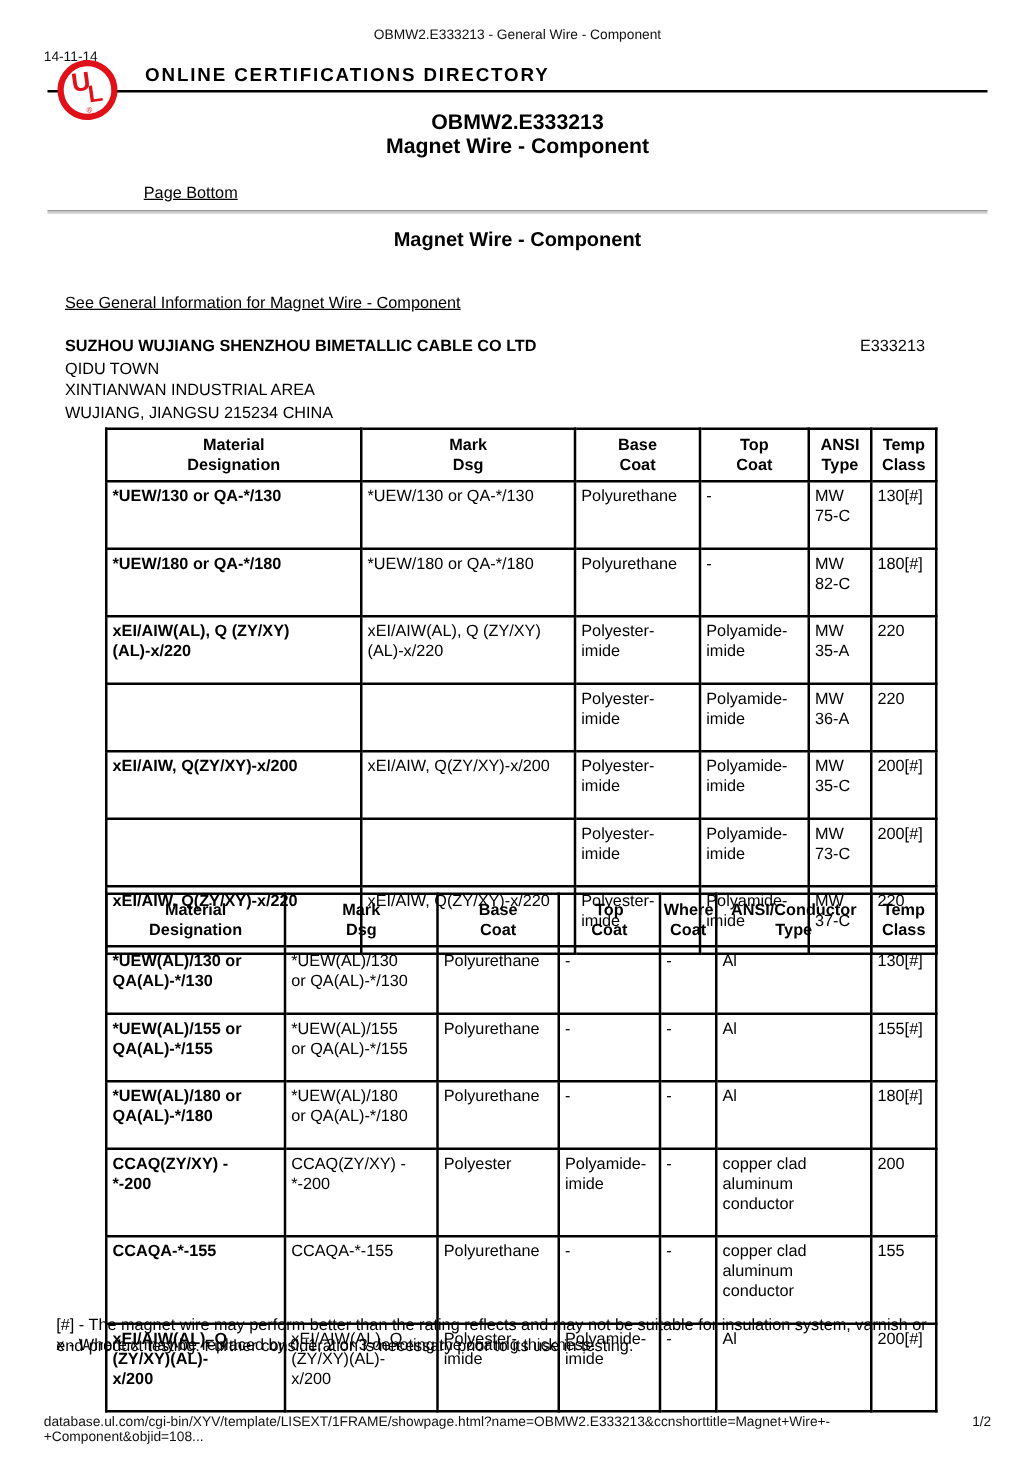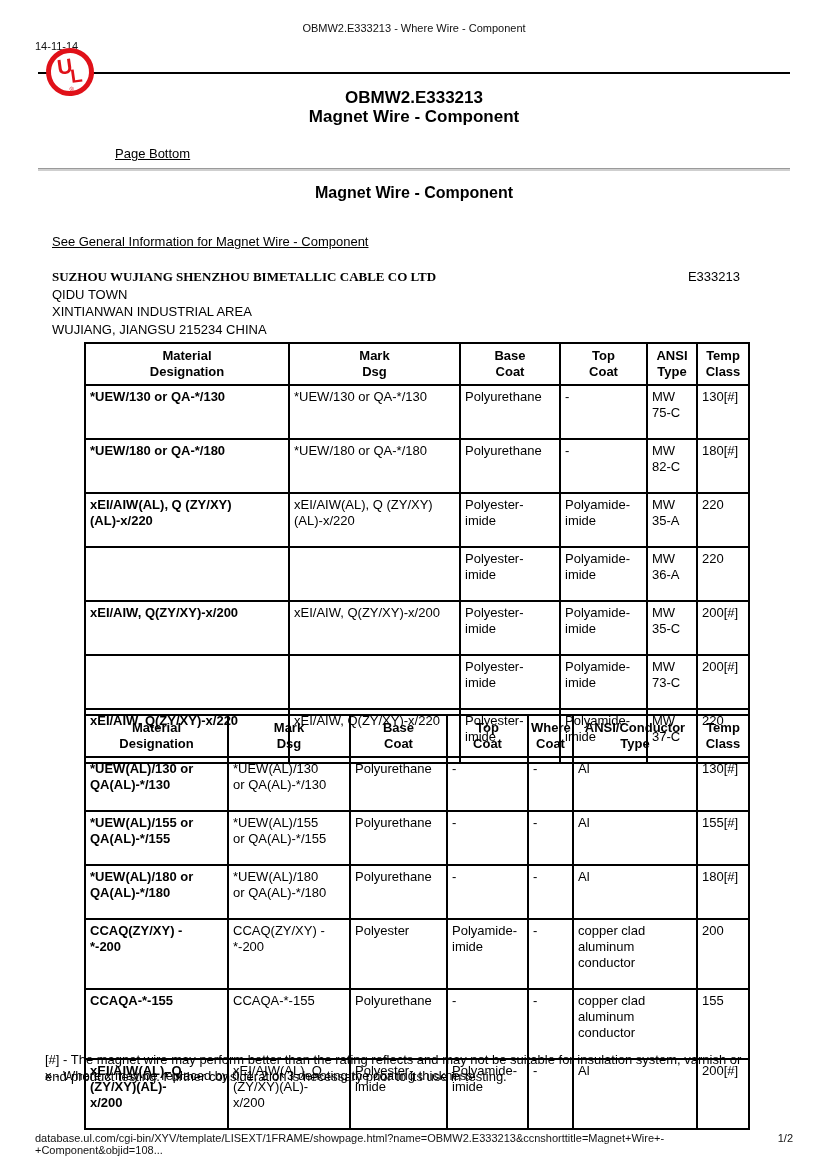--- a/index.html
+++ b/index.html
@@ -42,21 +42,21 @@
   a.plain-link { color: #000; text-decoration: underline; cursor: pointer; }
 
   .divider { position: absolute; top: 168px; left: 38px; right: 38px; height: 3px; background: #cfcfcf; border-top: 1px solid #9a9a9a; }
 
   .section-heading { position: absolute; top: 184px; left: 0; right: 0; text-align: center; font-size: 16px; font-weight: bold; }
 
   .general-link { position: absolute; top: 234px; left: 52px; font-size: 13px; }
 
   .company-block { position: absolute; top: 268px; left: 52px; right: 88px; font-size: 13px; line-height: 17.5px; }
   .company-row { display: flex; justify-content: space-between; }
-  .company-name { font-weight: bold; font-family: Liberation Serif, serif; }
+  .company-name { font-weight: bold; }
 
   
   table.data-table { border-collapse: collapse; table-layout: fixed; position: absolute; left: 84px; width: 664px; font-size: 13px; }
   #table1 { top: 342px; }
   #table2 { top: 714px; }
   table.data-table th, table.data-table td {
     border: 2px solid #000;
     white-space: pre-line;
     line-height: 16px;
     overflow: hidden;
@@ -70,30 +70,31 @@
   .footnote2 { position: absolute; top: 1068px; left: 45px; right: 60px; font-size: 13px; }
 
   
   .print-footer { position: absolute; top: 1132px; left: 35px; right: 35px; font-size: 11px; color: #111; display: flex; justify-content: space-between; }
 </style>
 </head>
 <body>
 
 <div class="print-header">
   <span class="print-date">14-11-14</span>
-  <div class="print-title">OBMW2.E333213 - Where Wire - Component</div>
+  <div class="print-title">OBMW2.E333213 - General Wire - Component</div>
 </div>
 
 <div class="masthead">
   <div class="mast-rule"></div>
   <div class="ul-logo">
     <span class="u">U</span>
     <span class="l">L</span>
     <span class="reg">®</span>
   </div>
+  <div class="directory-title">ONLINE CERTIFICATIONS DIRECTORY</div>
 </div>
 
 <div class="title-block">
   <div class="code">OBMW2.E333213</div>
   <div class="name">Magnet Wire - Component</div>
 </div>
 
 <div class="page-bottom">
   <a class="plain-link">Page Bottom</a>
 </div>

